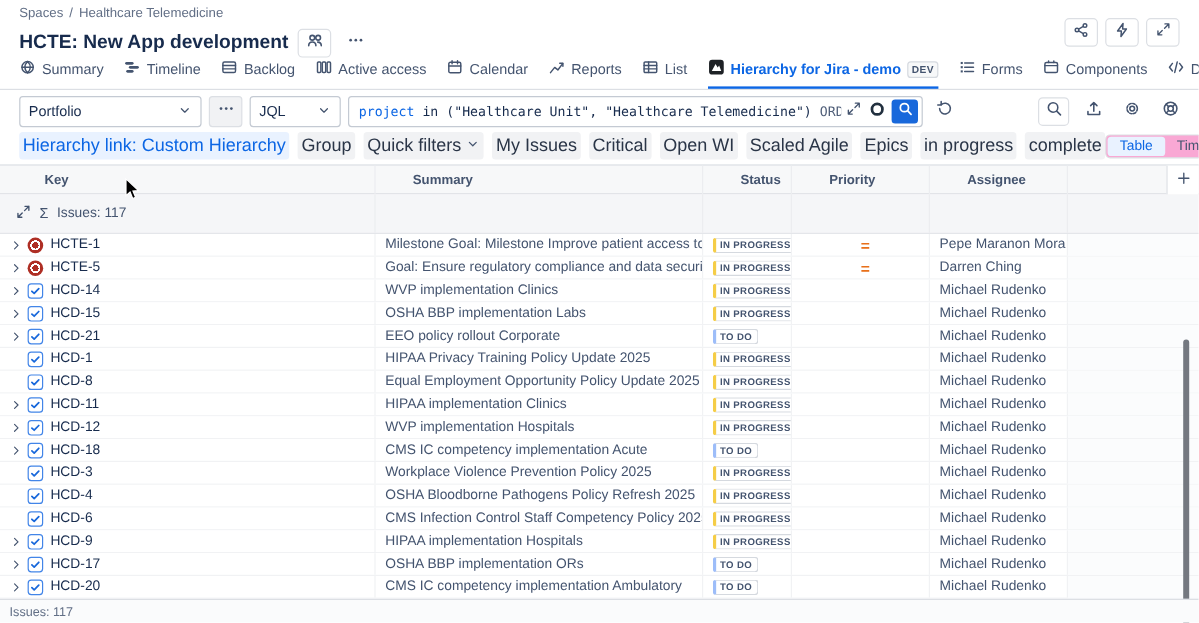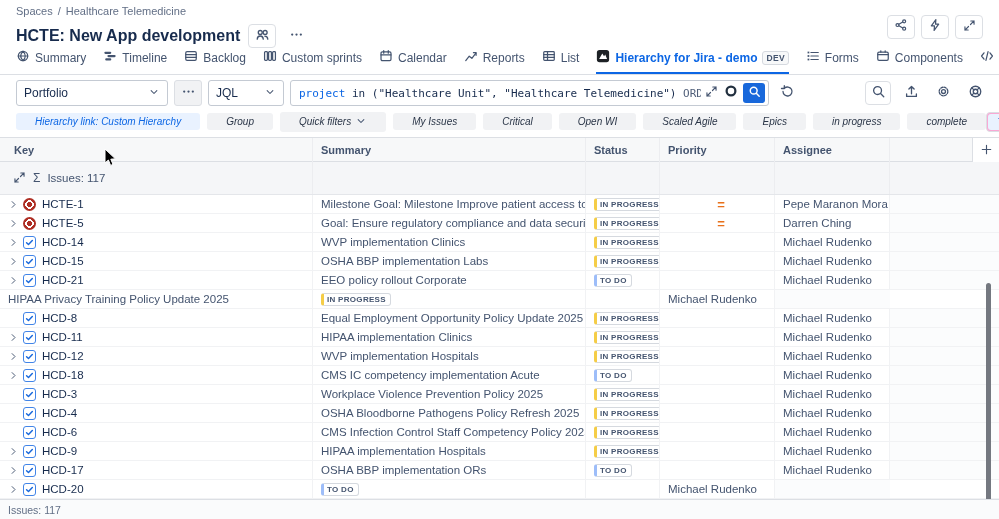--- a/index.html
+++ b/index.html
@@ -44,37 +44,37 @@
   .jql-text .clause { color:#505F79; }
   .in-icon { display:inline-flex; align-items:center; justify-content:center; width:20px; height:20px; cursor:pointer; }
   .search-go { width:22px; height:20px; background:#1868DB; border-radius:3px; display:flex; align-items:center;
                justify-content:center; cursor:pointer; margin-left:2px; }
   .refresh-btn { width:24px; height:24px; display:flex; align-items:center; justify-content:center; cursor:pointer; }
   .fb-right { display:flex; align-items:center; gap:8px; margin-left:auto; padding-left:60px; }
 
   
   .chipsbar { display:flex; align-items:center; padding:1px 12px 0 16px; height:24px; }
   .chips { display:flex; align-items:center; gap:7px; }
-  .chip { display:inline-flex; align-items:center; gap:4px; background:#F1F2F4; color:#2A3547; font-size:10px;
-          border-radius:3px; padding:3px 19px; white-space:nowrap; cursor:pointer;font-style:italic; }
+  .chip { display:inline-flex; align-items:center; gap:4px; background:#F1F2F4; color:#2A3547; font-size:15px;
+          border-radius:3px; padding:3px 3px; white-space:nowrap; cursor:pointer; }
   .chip.blue { background:#E9F2FF; color:#0C66E4; }
   .seg { margin-left:auto; display:flex; align-items:center; border:1px solid #DCDFE4; border-radius:4px;
          padding:1px; background:#f9a8d4; }
   .seg-opt { display:flex; align-items:center; gap:5px; font-size:11.5px; color:#44546F; padding:2px 10px;
              border-radius:3px; cursor:pointer; }
   .seg-opt.active { background:#E9F2FF; color:#0C66E4; }
   .seg-badge { width:12px; height:12px; border-radius:50%; background:#1D2125; color:#fff; font-size:8px;
                font-weight:700; display:flex; align-items:center; justify-content:center; }
 
   
   .tbl { margin-top:4px; position:relative; }
   .t-grid { display:grid; grid-template-columns:313px 273px 74px 115px 115px 1fr; }
   .t-head { background:#F7F8F9; border-top:1px solid #DCDFE4; border-bottom:1px solid #DCDFE4; height:25px; }
   .t-head .cell { display:flex; align-items:center; font-size:11px; font-weight:700; color:#44546F;
-                  border-right:1px solid #ECEDF0; padding-left:8px; }
+                  border-right:1px solid #ECEDF0; padding-left:8px;margin-left:23px; }
   .t-head .cell:first-child { padding-left:14px; }
   .t-head .cell.fill { border-right:none; padding:0; justify-content:flex-end; }
   .add-col { width:27px; height:24px; background:#fff; border-left:1px solid #DCDFE4; display:flex;
              align-items:center; justify-content:center; cursor:pointer; }
   .sum-row { height:33px; background:#F5F6F8; border-bottom:1px solid #E4E6EA; }
   .sum-row .cell { display:flex; align-items:center; border-right:1px solid #ECEDF0; font-size:11.5px; color:#44546F; }
   .sum-row .cell:first-child { padding-left:13px; gap:7px; }
   .sum-row .cell.fill { border-right:none; }
   .sum-sigma { font-size:12px; }
   .t-row { height:19px; border-bottom:1px solid #F1F2F4; background:#fff; cursor:pointer; }
@@ -177,21 +177,21 @@
             <path d="M2 6.3h12M2 9.6h12"></path>
           </svg></span>
         <span>Backlog</span>
       </div>
       <div class="tab">
         <span><svg width="14" height="14" viewBox="0 0 16 16" fill="none" stroke="#44546F" stroke-width="1.4" stroke-linecap="round" stroke-linejoin="round">
             <rect x="1.8" y="3" width="3.2" height="10" rx="1"></rect>
             <rect x="6.4" y="3" width="3.2" height="10" rx="1"></rect>
             <rect x="11" y="3" width="3.2" height="10" rx="1"></rect>
           </svg></span>
-        <span>Custom sprints</span>
+        <span>Active access</span>
       </div>
       <div class="tab">
         <span><svg width="14" height="14" viewBox="0 0 16 16" fill="none" stroke="#44546F" stroke-width="1.4" stroke-linecap="round" stroke-linejoin="round">
             <rect x="2.3" y="3.3" width="11.4" height="10" rx="1.5"></rect>
             <path d="M5.4 1.8v3M10.6 1.8v3M2.3 6.8h11.4"></path>
           </svg></span>
         <span>Calendar</span>
       </div>
       <div class="tab">
         <span><svg width="14" height="14" viewBox="0 0 16 16" fill="none" stroke="#44546F" stroke-width="1.4" stroke-linecap="round" stroke-linejoin="round">
@@ -511,20 +511,29 @@
           <div class="cell">
             <span class="badge todo">TO DO</span>
           </div>
           <div class="cell"></div>
           <div class="cell">
             <span>Michael Rudenko</span>
           </div>
           <div class="cell fill"></div>
         </div>
         <div class="t-grid t-row">
+          <div class="cell key">
+            <span class="chev"></span>
+            <span class="type-ic type-task">
+              <svg width="9" height="9" viewBox="0 0 16 16" fill="none" stroke="#1868DB" stroke-width="2.6" stroke-linecap="round" stroke-linejoin="round">
+                <path d="M2.8 8.4 L6.2 11.6 L13 4.6"></path>
+              </svg>
+            </span>
+            <span>HCD-1</span>
+          </div>
           <div class="cell">
             <span>HIPAA Privacy Training Policy Update 2025</span>
           </div>
           <div class="cell">
             <span class="badge inprogress">IN PROGRESS</span>
           </div>
           <div class="cell"></div>
           <div class="cell">
             <span>Michael Rudenko</span>
           </div>
@@ -754,20 +763,23 @@
               <svg width="11" height="11" viewBox="0 0 16 16" fill="none" stroke="#44546F" stroke-width="1.4" stroke-linecap="round" stroke-linejoin="round">
                 <path d="M6 3.8 L10.2 8 L6 12.2"></path>
               </svg>
             </span>
             <span class="type-ic type-task">
               <svg width="9" height="9" viewBox="0 0 16 16" fill="none" stroke="#1868DB" stroke-width="2.6" stroke-linecap="round" stroke-linejoin="round">
                 <path d="M2.8 8.4 L6.2 11.6 L13 4.6"></path>
               </svg>
             </span>
             <span>HCD-20</span>
+          </div>
+          <div class="cell">
+            <span>CMS IC competency implementation Ambulatory</span>
           </div>
           <div class="cell">
             <span class="badge todo">TO DO</span>
           </div>
           <div class="cell"></div>
           <div class="cell">
             <span>Michael Rudenko</span>
           </div>
           <div class="cell fill"></div>
         </div>

